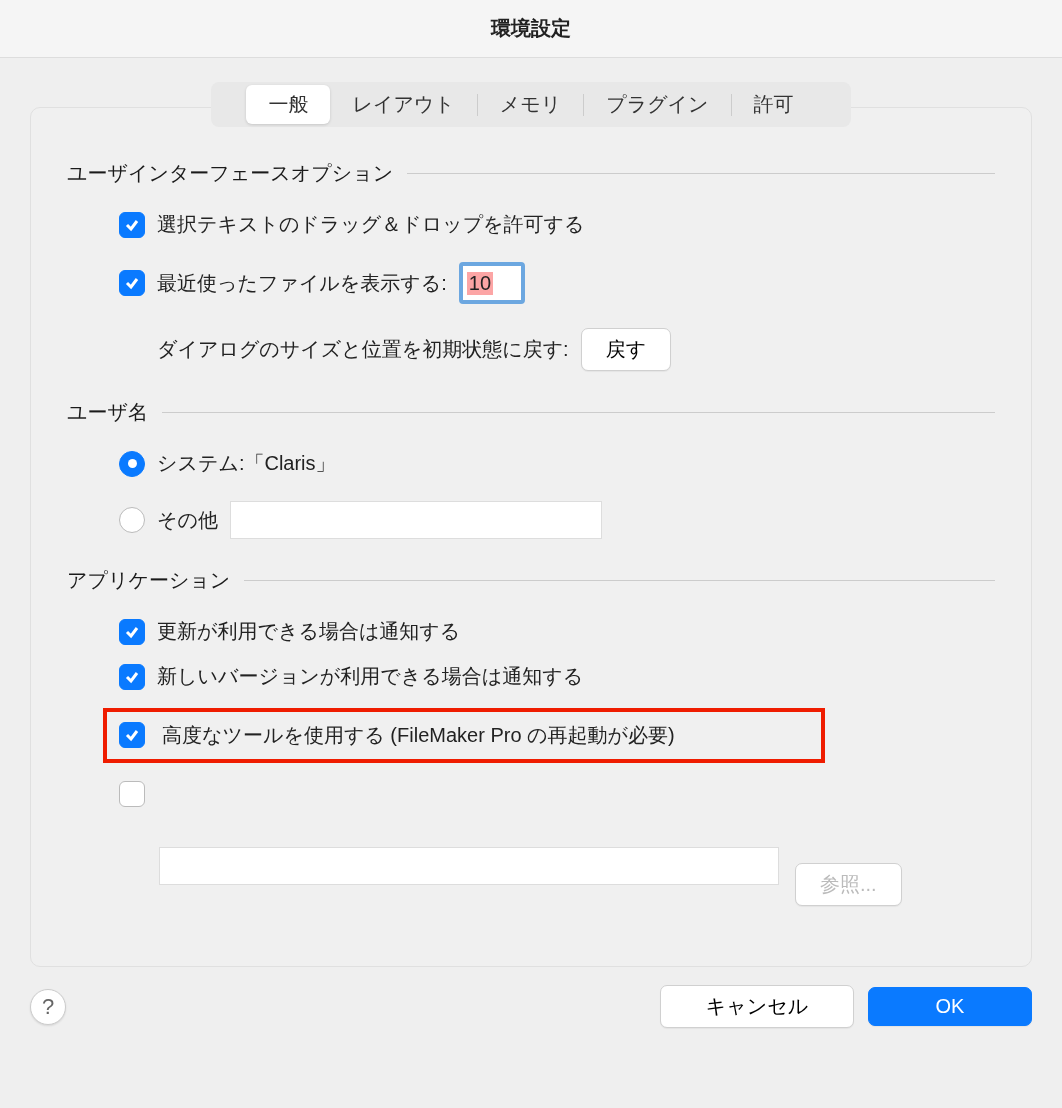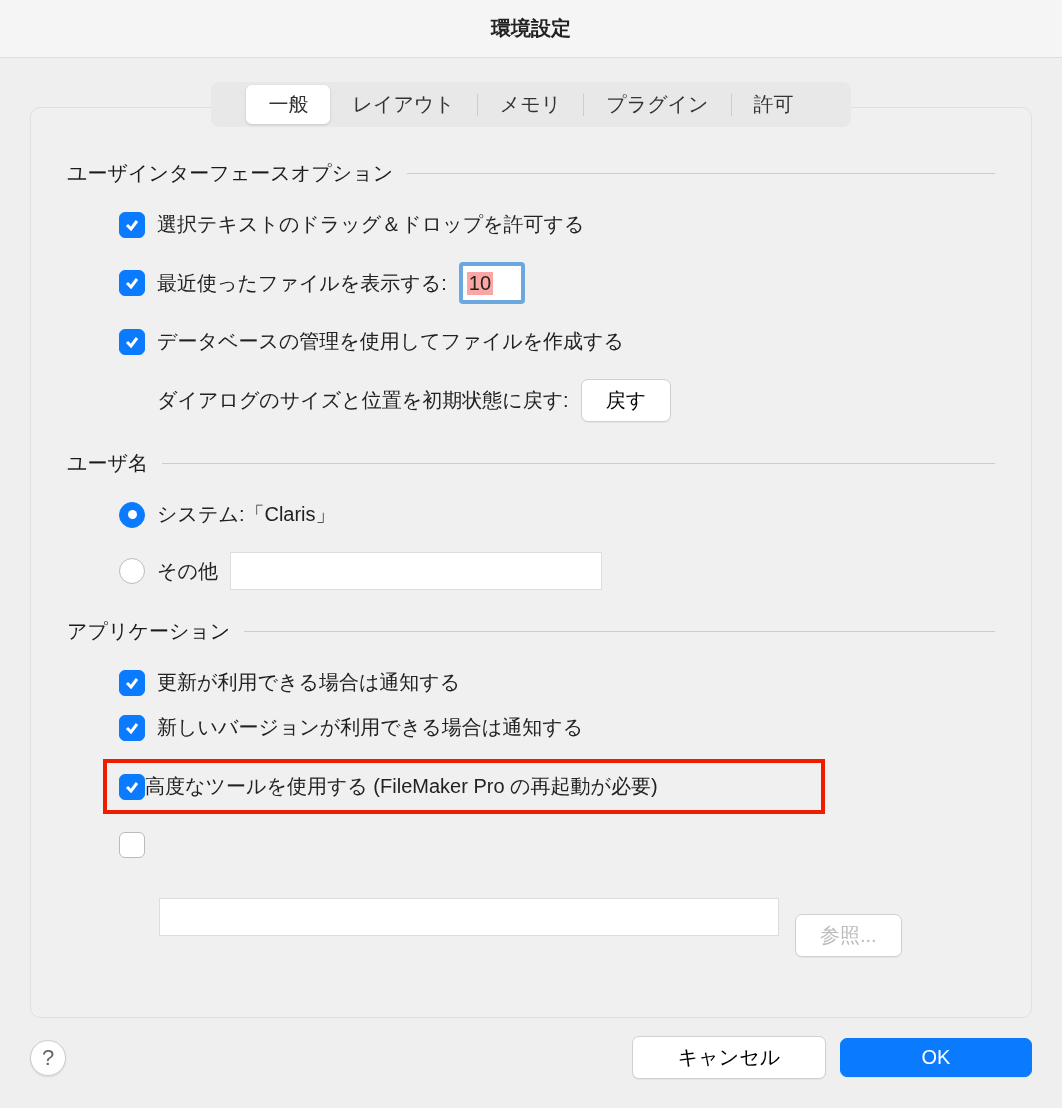--- a/index.html
+++ b/index.html
@@ -171,22 +171,22 @@
       font-size: 20px;
     }
     .text-input.w1 { width: 372px; }
     .text-input.w2 { width: 620px; }
     .highlight-box {
       border: 4px solid #ef1c00;
       padding: 10px 12px 10px 12px;
       margin-left: 36px;
       margin-bottom: 18px;
       display: flex;
-      align-items: center;
-      gap: 0;
+      align-items: flex-start;
+      gap: 17px;
       width: 722px;
     }
     .bottom-bar {
       display: flex;
       align-items: center;
       padding: 18px 30px 22px 30px;
       gap: 14px;
     }
     .help-btn {
       width: 36px;
@@ -196,21 +196,21 @@
       background: #fff;
       display: flex;
       align-items: center;
       justify-content: center;
       font-size: 22px;
       color: #666;
       cursor: pointer;
       box-shadow: 0 1px 2px rgba(0,0,0,0.1);
     }
     .spacer { flex: 1; }
-    .ok-btn { width: 192px; text-align: center; }
+    .ok-btn { width: 164px; text-align: center; }
     .cancel-btn { width: 194px; text-align: center; }
     .checkmark { stroke: #fff; stroke-width: 3; fill: none; }
     .indent-row {
       display: flex;
       align-items: center;
       gap: 16px;
       margin-left: 92px;
       margin-bottom: 24px;
     }
   </style>
@@ -255,28 +255,20 @@
           <svg width="16" height="16" viewBox="0 0 16 16">
               <polyline class="checkmark" points="3,8 7,12 13,4"></polyline>
             </svg>
         </div>
         <span class="label">最近使ったファイルを表示する:</span>
         <div class="num-box">
           <span>10</span>
         </div>
       </div>
 
-      <div class="row">
-        <div class="checkbox checked">
-          <svg width="16" height="16" viewBox="0 0 16 16">
-              <polyline class="checkmark" points="3,8 7,12 13,4"></polyline>
-            </svg>
-        </div>
-        <span class="label">データベースの管理を使用してファイルを作成する</span>
-      </div>
 
       <div class="row">
         <span class="label" style="margin-left:38px">ダイアログのサイズと位置を初期状態に戻す:</span>
         <button class="btn">戻す</button>
       </div>
     </div>
 
     <div class="section">
       <div class="section-header">
         <span class="section-title">ユーザ名</span>

